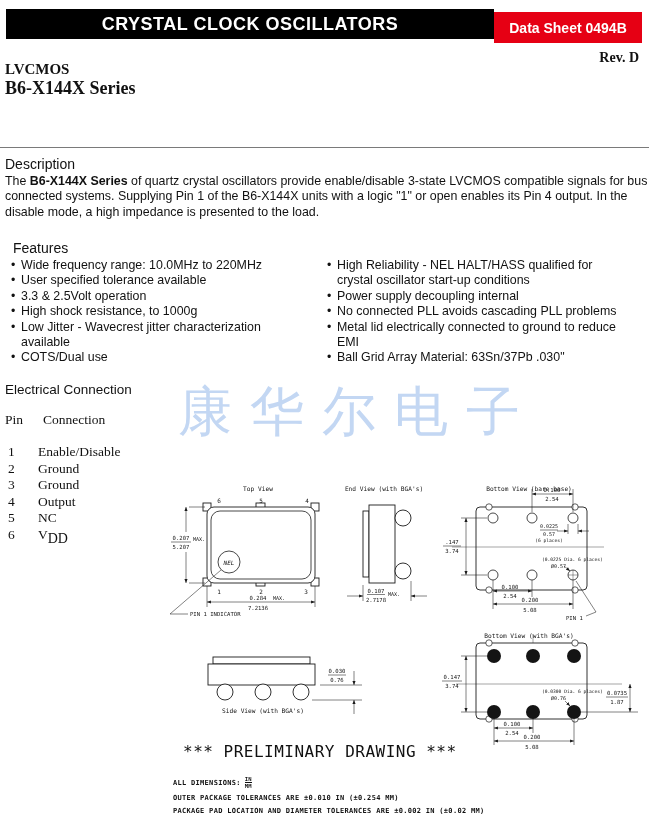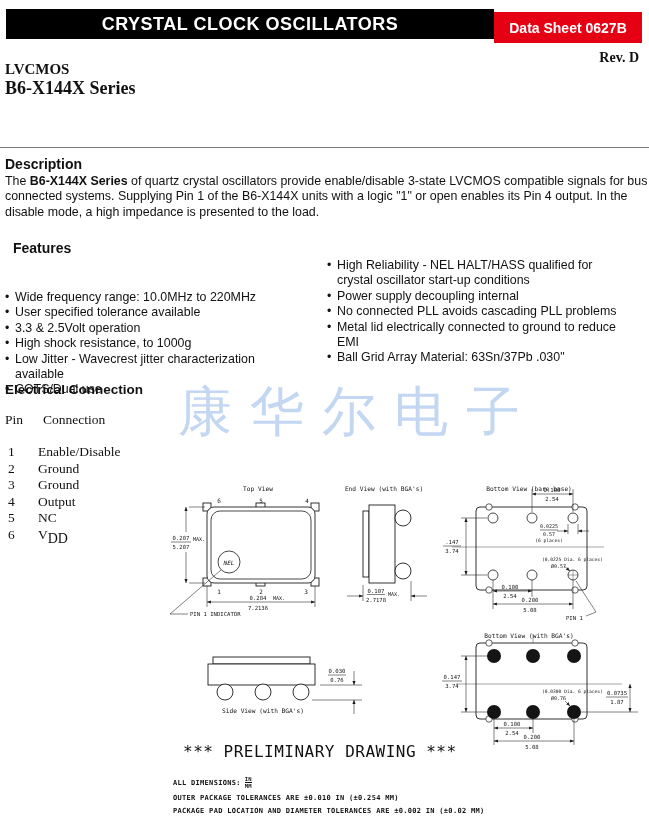--- a/index.html
+++ b/index.html
@@ -29,26 +29,26 @@
   .family {
     position:absolute; left:5px; top:61px;
     font-family:"Liberation Serif", serif; font-weight:bold; font-size:15px;
   }
   .series {
     position:absolute; left:5px; top:78px;
     font-family:"Liberation Serif", serif; font-weight:bold; font-size:18px;
   }
   .rule { position:absolute; left:0; top:147px; width:649px; border-top:1px solid #7a7a7a; }
   
-  .h { position:absolute; left:5px; font-size:14px; font-weight:bold; }
+  .h { position:absolute; left:5px; font-size:14px; font-weight:normal; }
   .desc-h { top:156px; }
   .desc { position:absolute; left:5px; top:174px; width:645px; font-size:12.4px; line-height:15.4px; }
   .feat-h { top:240px;padding-left:8px; }
   .feats { position:absolute; top:258px; list-style:none; font-size:12.4px; line-height:15.4px; }
-  .feats.left  { left:5px;  width:302px;margin-top:32px; }
+  .feats.left  { left:11px;  width:302px; }
   .feats.right { left:327px; width:298px; }
   .feats li { position:relative; padding-left:10px; }
   .feats li::before { content:"\2022"; position:absolute; left:0; }
   .elec-h { top:382px; font-size:13.5px; }
   .pin-head {
     position:absolute; left:5px; top:412px; width:200px;
     font-family:"Liberation Serif", serif; font-size:13.5px;
   }
   .pin-head .c1 { display:inline-block; width:38px; }
   .pin-rows { position:absolute; left:8px; top:444px; font-family:"Liberation Serif", serif; font-size:13.5px; }
@@ -88,21 +88,21 @@
   .frac .ft { border-bottom:0.8px solid #111; }
 </style>
 </head>
 <body>
 
 <div class="page">
 
   <div class="header-bar" style="background: rgb(0, 0, 0);">
     <span>CRYSTAL CLOCK OSCILLATORS</span>
   </div>
-  <div class="badge" style="background: rgb(230, 0, 20); color: rgb(255, 255, 255);">Data Sheet 0627B</div>
+  <div class="badge" style="background: rgb(230, 0, 20); color: rgb(255, 255, 255);">Data Sheet 0494B</div>
   <div class="rev">Rev. D</div>
   <div class="family">LVCMOS</div>
   <div class="series">B6-X144X Series</div>
   <div class="rule"></div>
 
   <div class="h desc-h">Description</div>
   <p class="desc"><span>The </span><b>B6-X144X Series</b><span> of quartz crystal oscillators provide enable/disable 3-state LVCMOS compatible signals for bus connected systems.  Supplying Pin 1 of the B6-X144X units with a logic "1" or open enables its Pin 4 output.  In the disable mode, a high impedance is presented to the load.</span></p>
 
   <div class="h feat-h">Features</div>
   <ul class="feats left">

